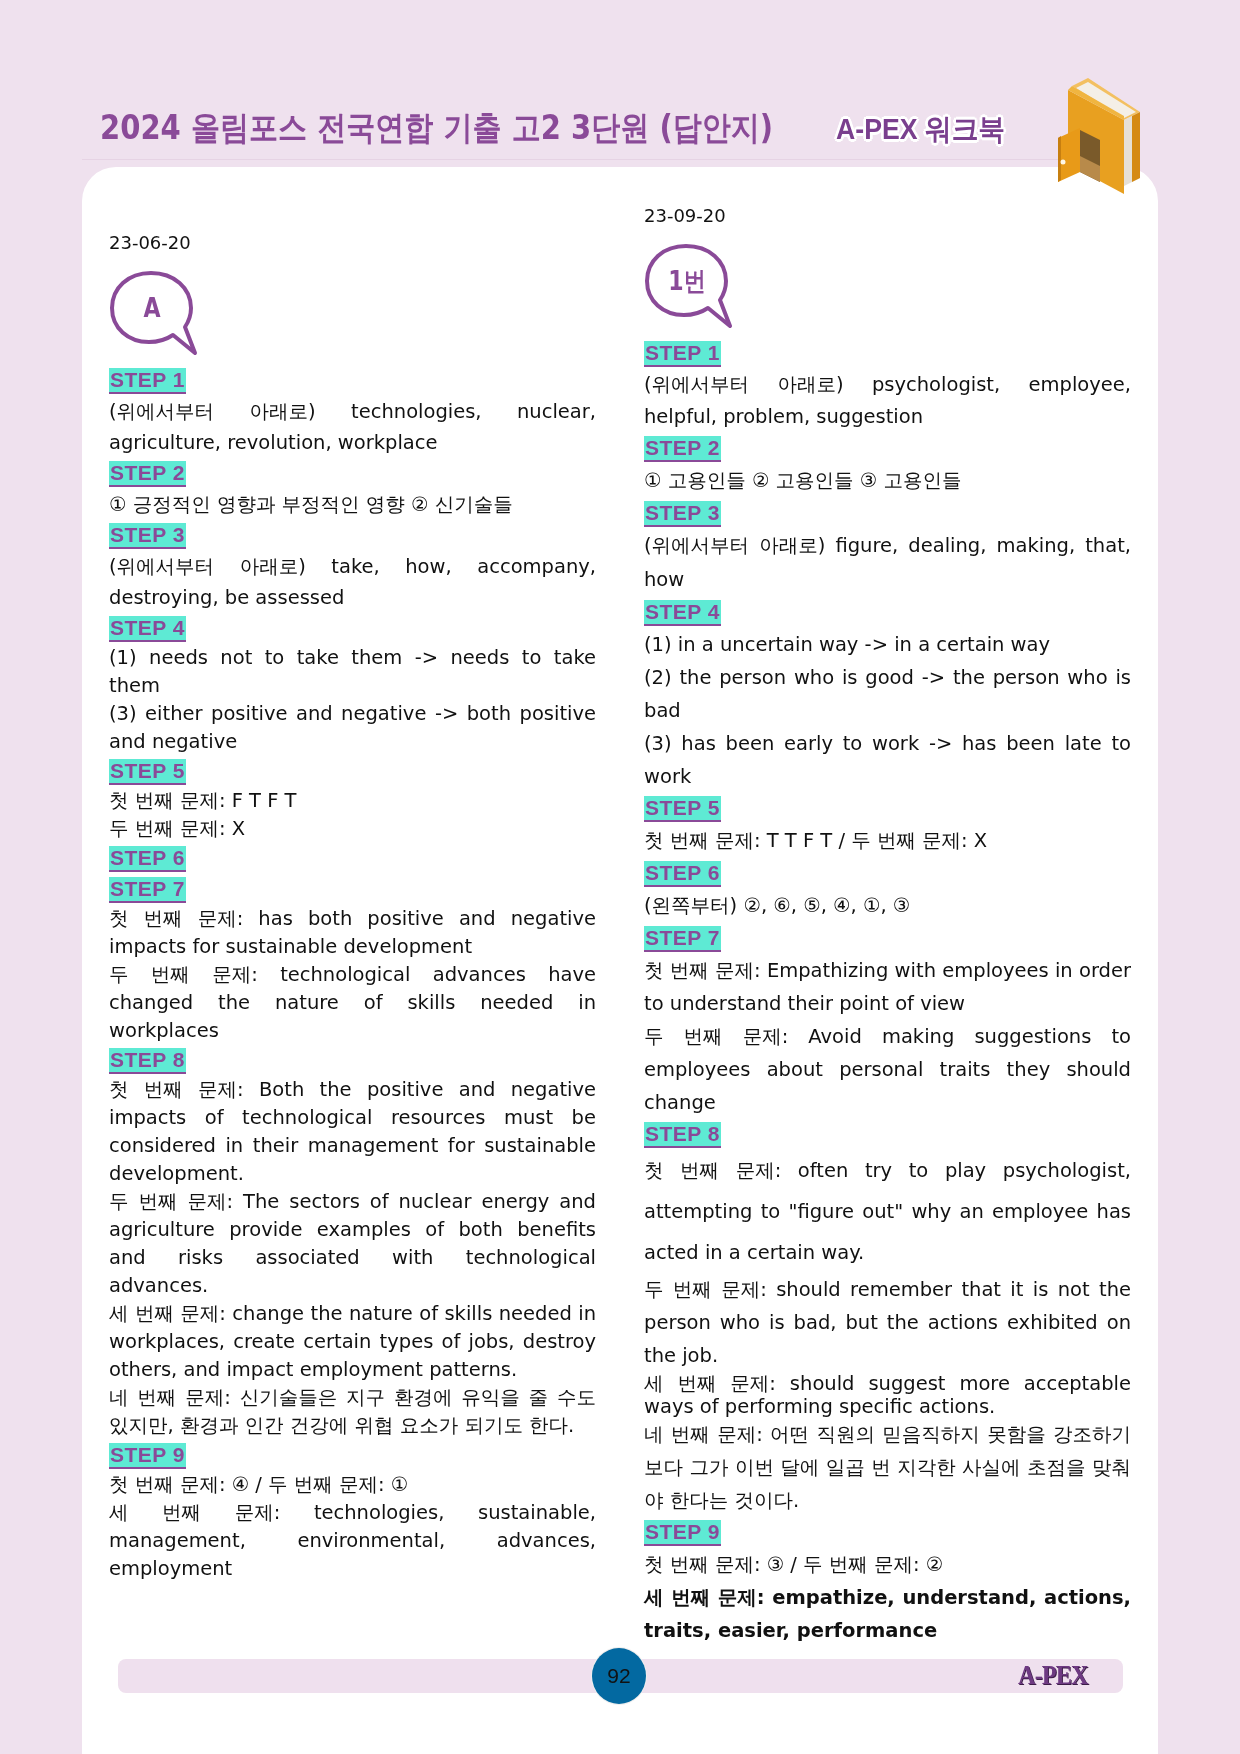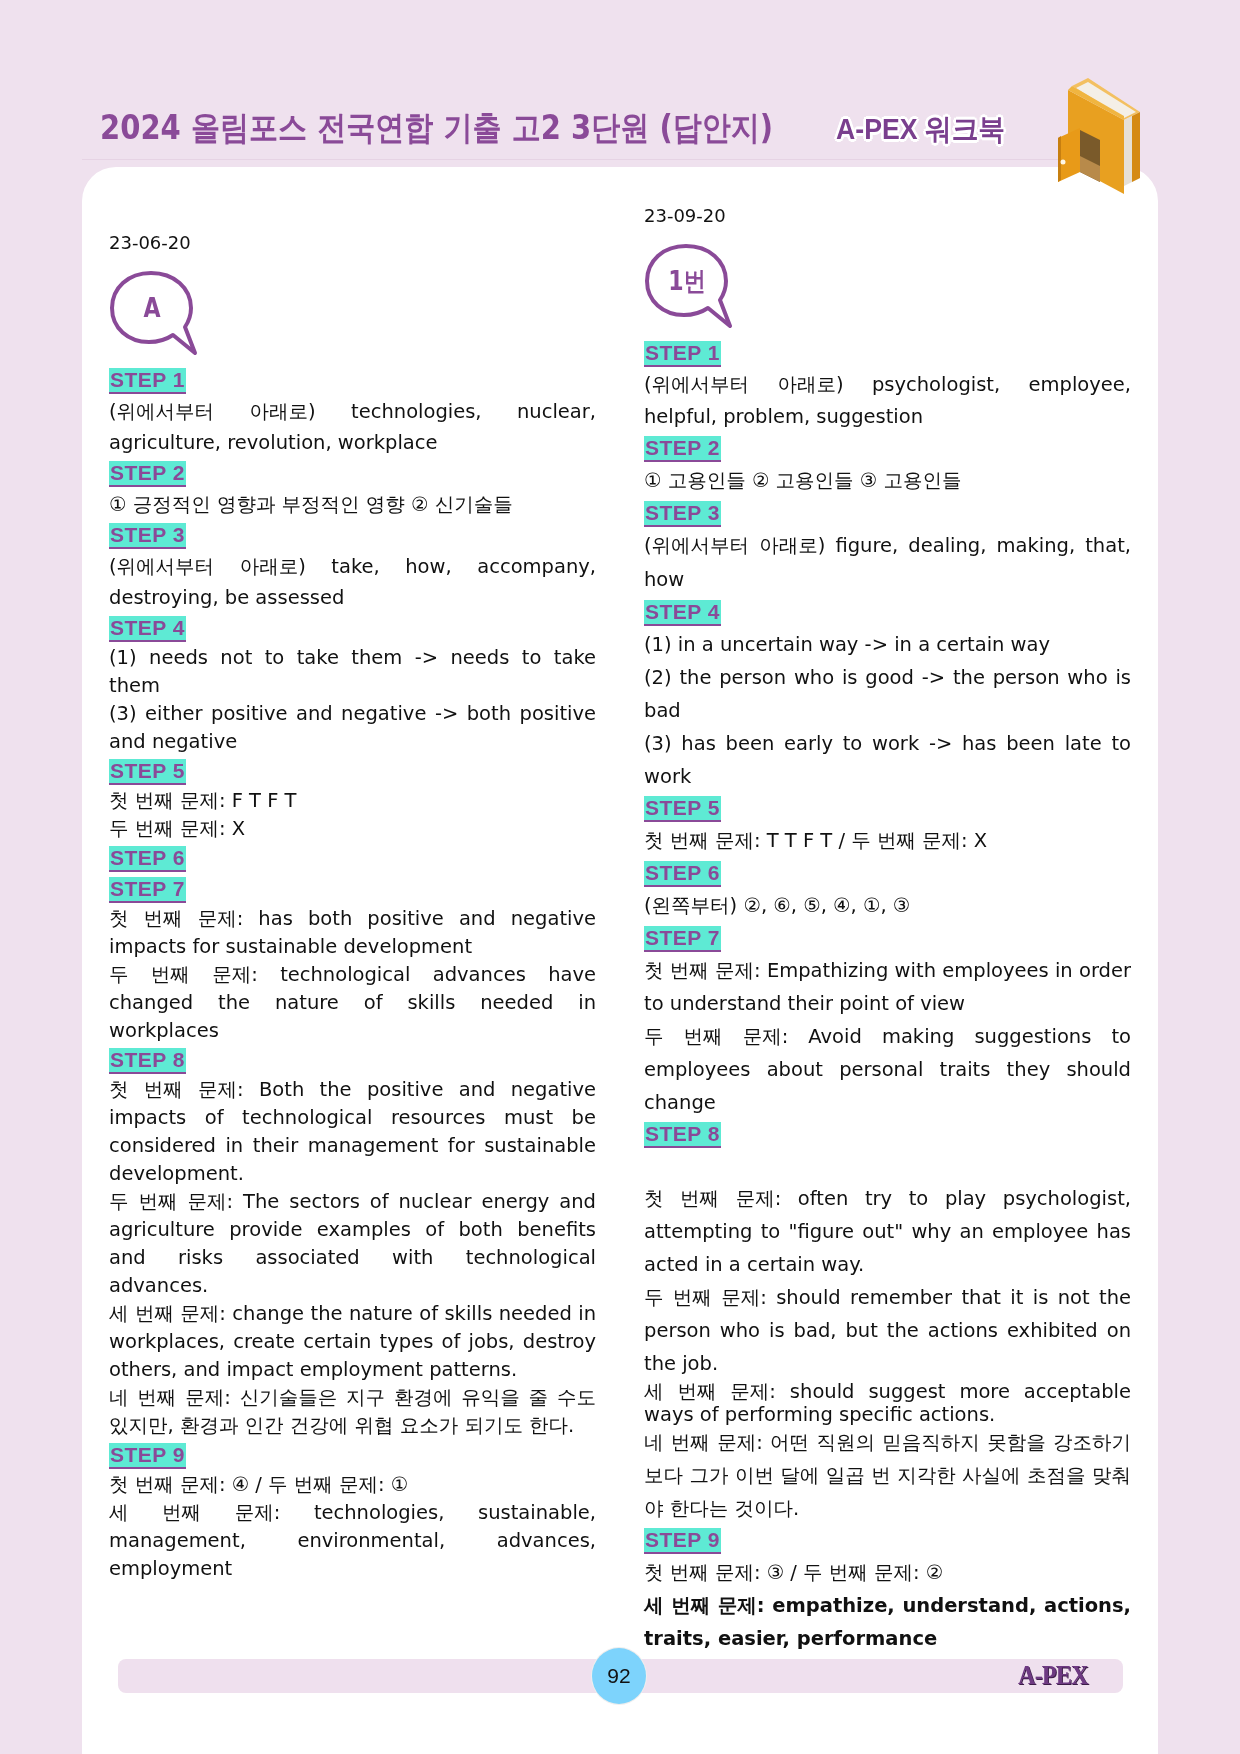--- a/index.html
+++ b/index.html
@@ -61,21 +61,21 @@
   }
   .step-line {
     text-align: justify; text-align-last: left; margin: 0;
   }
   .footer-bar {
     position: absolute; left: 118px; top: 1659px; width: 1005px; height: 34px;
     background: #efe0ee; border-radius: 8px;
   }
   .page-number {
     position: absolute; left: 592px; top: 1648px; width: 54px; height: 56px;
-    background: #7dd3fc; border-radius: 50%;
+    background: #0369a1; border-radius: 50%;
     box-shadow: 0 0 0 1px #eee;
     text-align: center; line-height: 56px; font-size: 21px;
     font-family: "Liberation Sans", sans-serif;
   }
   .footer-logo {
     position: absolute; left: 1018px; top: 1660px;
     font-family: "Liberation Serif", serif; font-weight: bold; font-size: 27px;
     color: #6e3a82; letter-spacing: -1px; text-shadow: 1px 1px 0 #3b1d47;
     transform: scaleX(0.9); transform-origin: left center;
   }
@@ -195,21 +195,21 @@
     <span class="step-label">STEP 6</span>
     <p class="step-line" style="line-height:34px;">(왼쪽부터) ②, ⑥, ⑤, ④, ①, ③</p>
   </div>
   <div>
     <span class="step-label">STEP 7</span>
     <p class="step-line" style="line-height:33px;">첫 번째 문제: Empathizing with employees in order to understand their point of view</p>
     <p class="step-line" style="line-height:33px;">두 번째 문제: Avoid making suggestions to employees about personal traits they should change</p>
   </div>
   <div>
     <span class="step-label">STEP 8</span>
-    <p class="step-line" style="line-height:33px;margin-top:32px;">첫 번째 문제: often try to play psychologist, attempting to "figure out" why an employee has acted in a certain way.</p>
+    <p class="step-line" style="line-height:41px;">첫 번째 문제: often try to play psychologist, attempting to "figure out" why an employee has acted in a certain way.</p>
     <p class="step-line" style="line-height:33px;">두 번째 문제: should remember that it is not the person who is bad, but the actions exhibited on the job.</p>
     <p class="step-line" style="line-height:23px;">세 번째 문제: should suggest more acceptable ways of performing specific actions.</p>
     <p class="step-line" style="line-height:33px;">네 번째 문제: 어떤 직원의 믿음직하지 못함을 강조하기보다 그가 이번 달에 일곱 번 지각한 사실에 초점을 맞춰야 한다는 것이다.</p>
   </div>
   <div>
     <span class="step-label">STEP 9</span>
     <p class="step-line" style="line-height:33px;">첫 번째 문제: ③ / 두 번째 문제: ②</p>
     <p class="step-line" style="line-height:33px;font-weight:bold;">세 번째 문제: empathize, understand, actions, traits, easier, performance</p>
   </div>
 </div>

